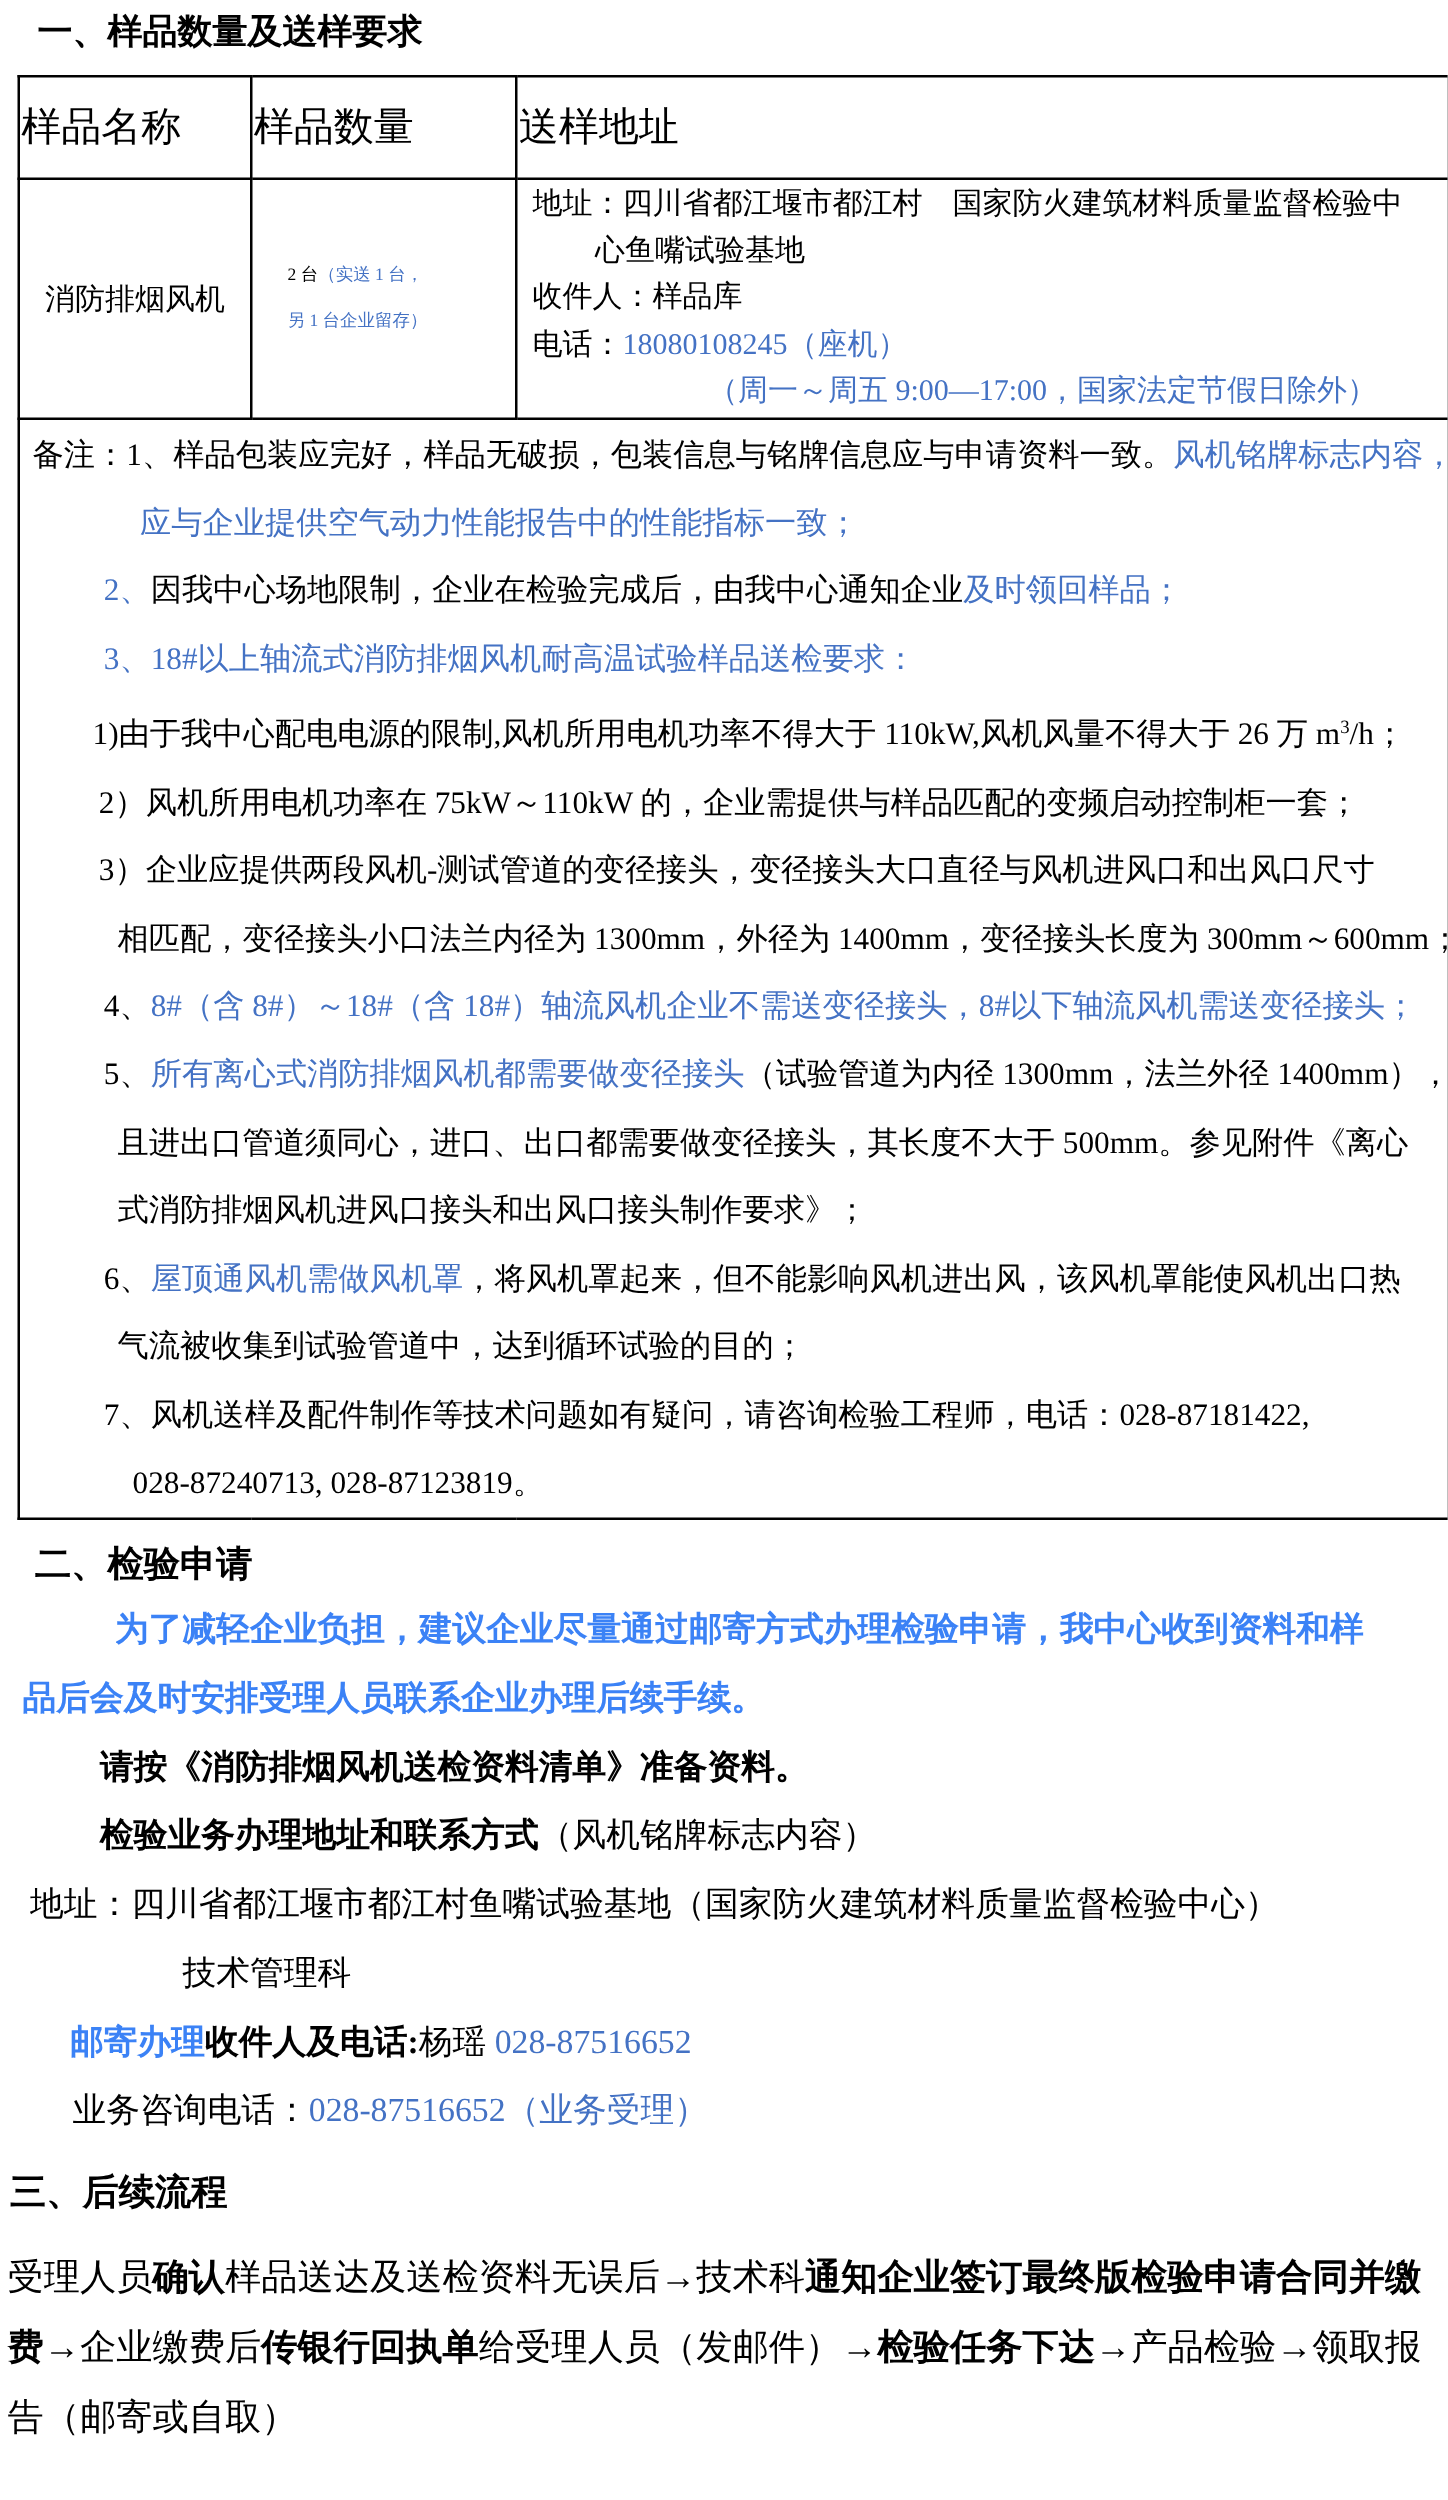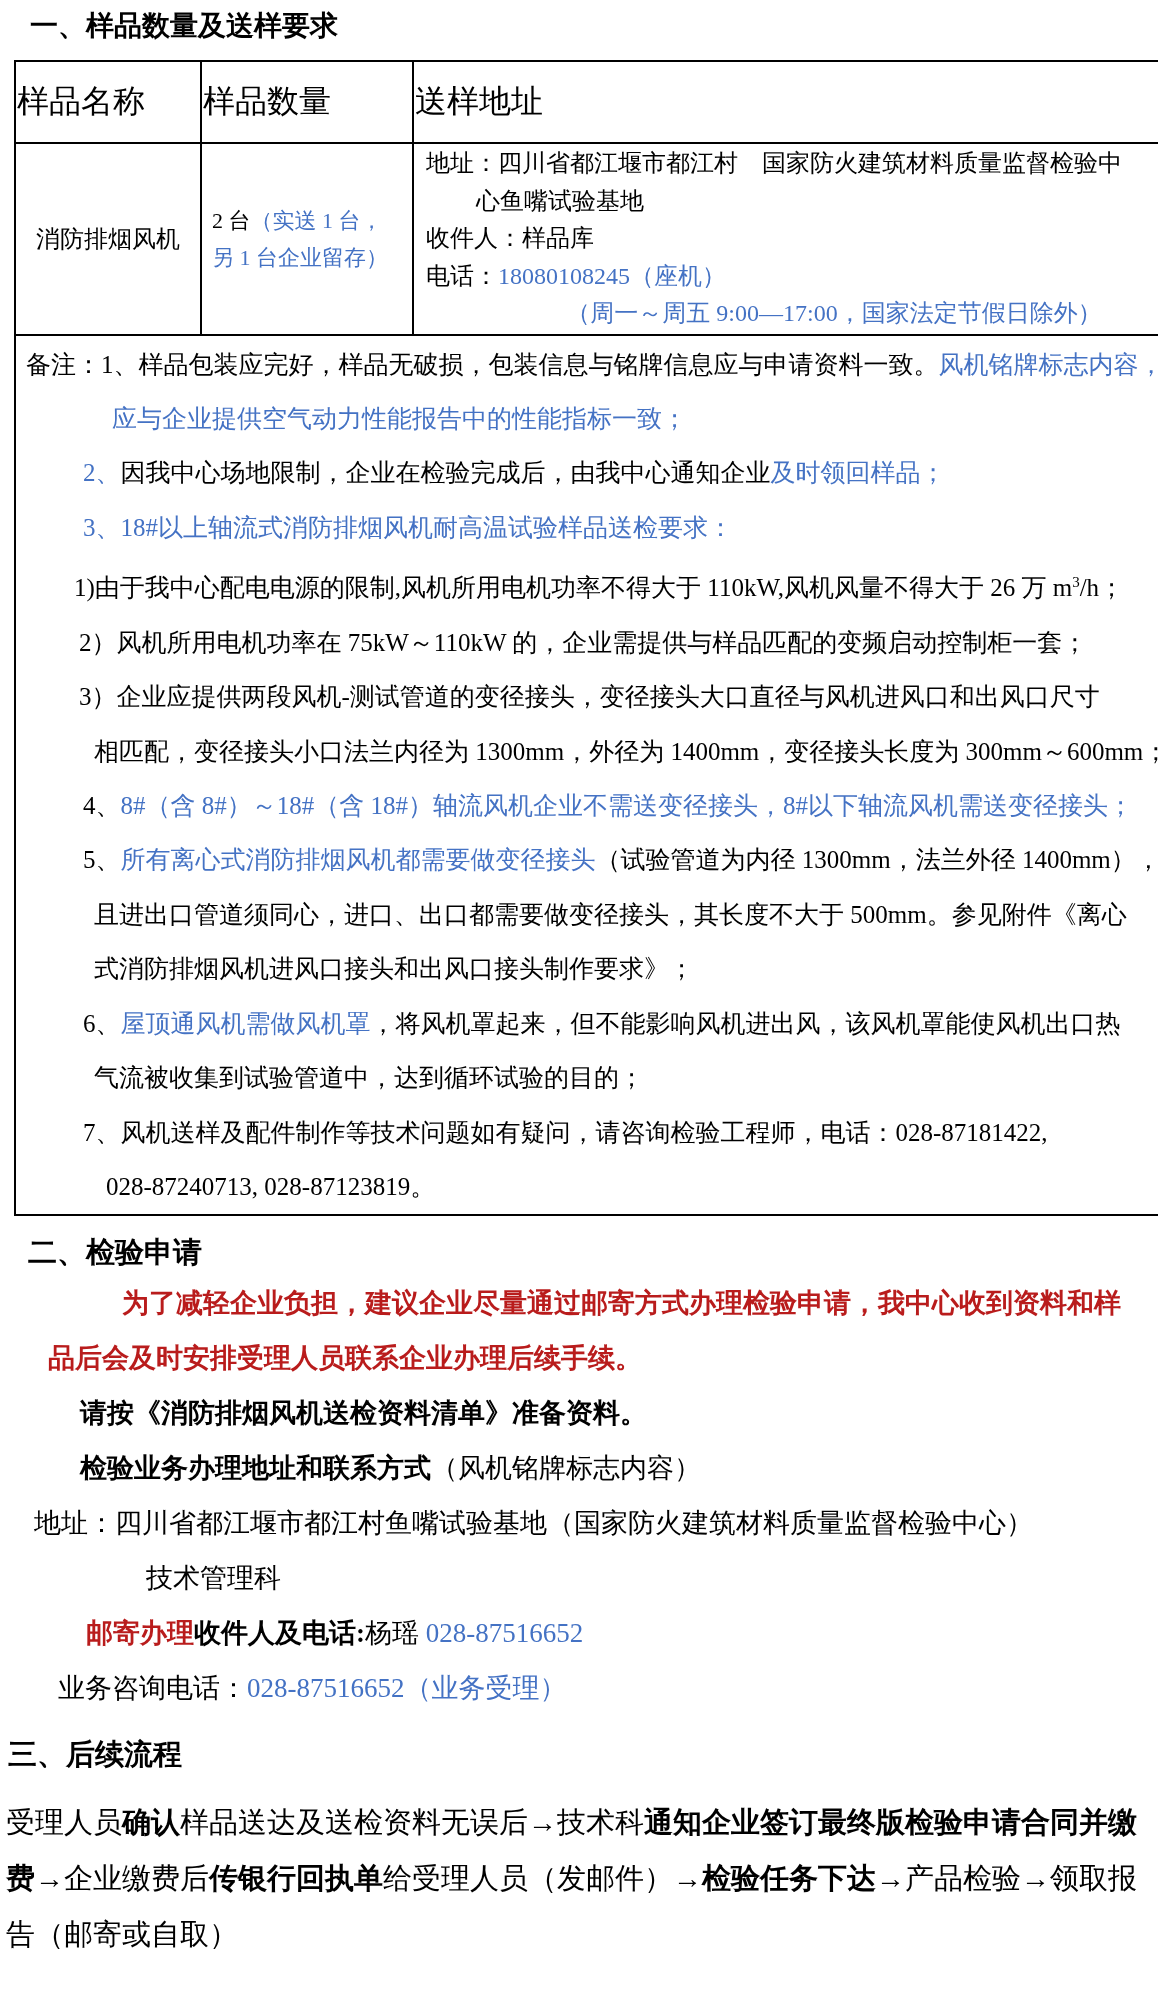--- a/index.html
+++ b/index.html
@@ -1,48 +1,48 @@
 <!DOCTYPE html>
 <html><head>
 <meta charset="utf-8">
 <style>
   html,body{margin:0;padding:0;}
   body{
     width:1158px;height:2000px;overflow:hidden;background:#ffffff;
     font-family:"Liberation Serif","DejaVu Serif",serif;color:#000;
   }
   .sb{color:#4472c4;}          
-  .bb{color:#b91c1c;margin-left:30px;}          
+  .bb{color:#3b82f6;}          
   .bold{font-weight:bold;}
 
   .h1{font-size:28px;font-weight:bold;line-height:40px;margin:6px 0 0 30px;}
 
   table.sample{border-collapse:collapse;margin:14px 0 0 14px;width:1132px;table-layout:fixed;}
   table.sample td,table.sample th{border:2px solid #000;vertical-align:middle;}
   th.hc{font-size:32px;font-weight:normal;height:78px;text-align:left;}
   td.c1{width:182px;text-align:center;font-size:24px;}
-  td.c2{width:208px;font-size:22px;padding-left:10px;}
+  td.c2{width:208px;font-size:14px;padding-left:28px;}
   td.c3{width:742px;font-size:24px;padding-left:12px;}
   .qline{line-height:37px;white-space:nowrap;}
   .aline{line-height:37.5px;white-space:nowrap;}
   .ind{padding-left:50px;}
   .hours{padding-left:85px;text-align:center;}
 
   td.notes{padding:2px 4px 0 4px;font-size:25px;}
   .nl{line-height:54.4px;white-space:nowrap;}
   .pA{padding-left:6px;}  .pB{padding-left:63px;} .pC{padding-left:74px;}
   .pD{padding-left:86px;} .pE{padding-left:92px;} .pF{padding-left:54px;}
   .pG{padding-left:59px;}
   sup{font-size:0.6em;}
 
   .h2{font-size:29px;font-weight:bold;line-height:40px;margin:16px 0 0 28px;}
   .sec2{margin-top:4px;font-size:27px;}
   .s2l{line-height:55px;white-space:nowrap;}
   .q1{padding-left:92px;} .q2{padding-left:18px;} .q3{padding-left:80px;}
-  .q4{padding-left:34px;} .q5{padding-left:146px;} .q6{padding-left:56px;}
+  .q4{padding-left:24px;} .q5{padding-left:146px;} .q6{padding-left:56px;}
   .q7{padding-left:58px;}
 
   .h3{font-size:29px;font-weight:bold;line-height:40px;margin:18px 0 0 8px;}
   .flow{margin-top:20px;font-size:29px;}
   .fl{line-height:56px;white-space:nowrap;padding-left:6px;}
 </style>
 </head>
 <body>
 
 <div>

